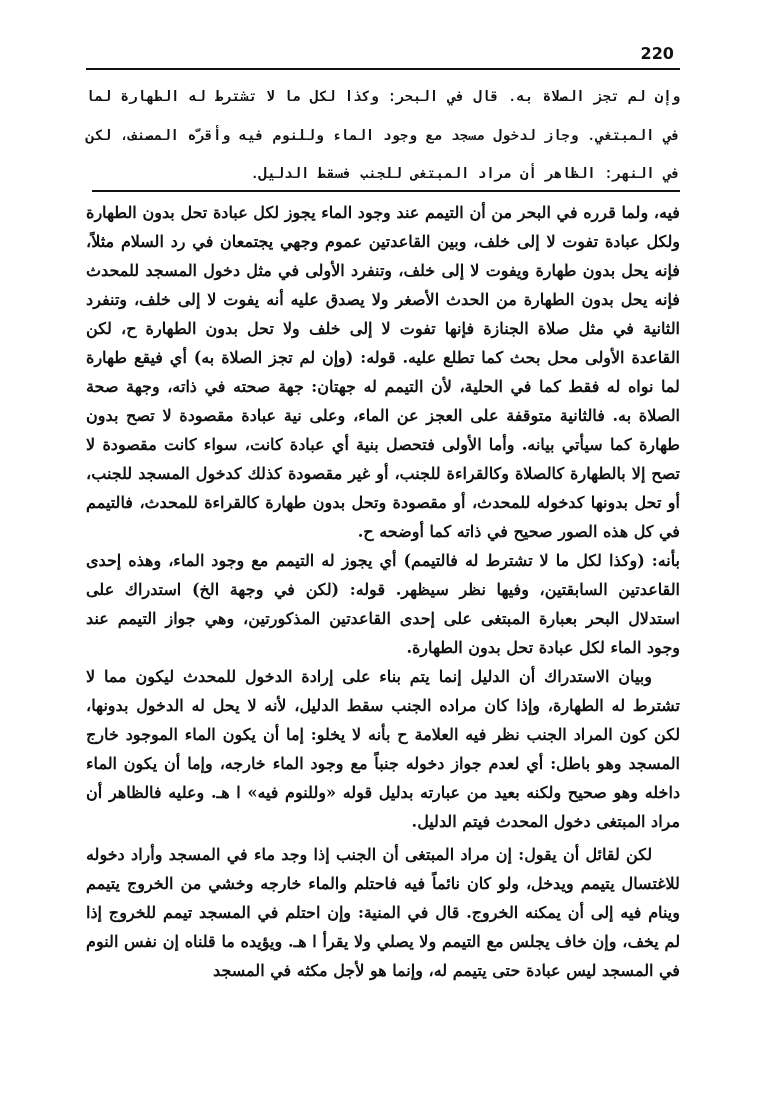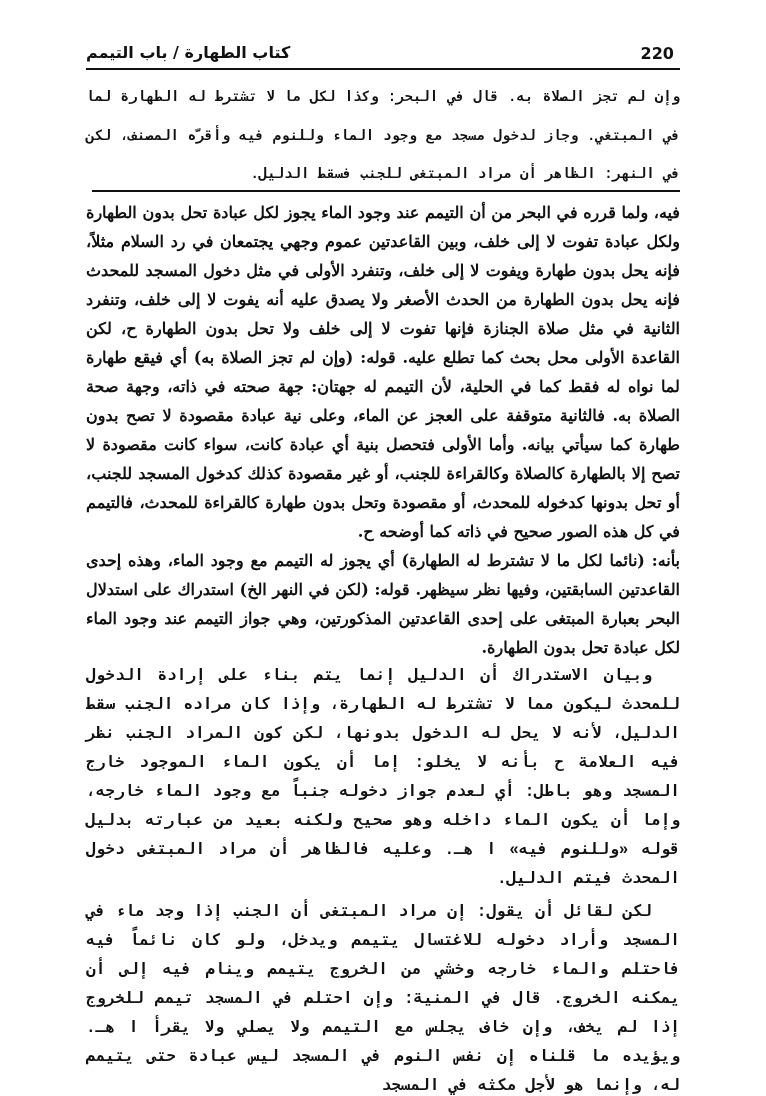--- a/index.html
+++ b/index.html
@@ -17,38 +17,37 @@
     direction: rtl; text-align: justify; text-align-last: right;
     font-family: Liberation Mono, monospace; font-size: 14px; line-height: 38.5px; font-weight: bold;
   }
   .matn-rule { position: absolute; left: 92px; top: 190px; width: 588px; height: 2px; background: #111; }
   .sharh {
     position: absolute; left: 86px; top: 198px; width: 594px;
     direction: rtl;
     font-family: "DejaVu Serif", serif; font-size: 16px; line-height: 29px; font-weight: bold;
   }
   .sharh p { margin: 0; text-align: justify; text-align-last: right; }
-  .sharh p.indent { text-indent: 28px; font-family: Liberation Mono, monospace; }
+  .sharh p.indent { text-indent: 28px; }
   .sharh p.gap { margin-top: 4px; }
   .q { font-weight: 900; }
 </style>
 </head>
 <body>
 
 <div class="page">
 
   <div class="running-head">
     <span class="page-number">220</span>
-    <span class="chapter-title">كتاب الطهارة / باب التيمم</span>
   </div>
   <div class="head-rule"></div>
 
   <div class="matn">وإن لم تجز الصلاة به. قال في البحر: وكذا لكل ما لا تشترط له الطهارة لما في المبتغي. وجاز لدخول مسجد مع وجود الماء وللنوم فيه وأقرّه المصنف، لكن في النهر: الظاهر أن مراد المبتغى للجنب فسقط الدليل.</div>
   <div class="matn-rule"></div>
 
   <div class="sharh">
     <p><span>فيه، ولما قرره في البحر من أن التيمم عند وجود الماء يجوز لكل عبادة تحل بدون الطهارة ولكل عبادة تفوت لا إلى خلف، وبين القاعدتين عموم وجهي يجتمعان في رد السلام مثلاً، فإنه يحل بدون طهارة ويفوت لا إلى خلف، وتنفرد الأولى في مثل دخول المسجد للمحدث فإنه يحل بدون الطهارة من الحدث الأصغر ولا يصدق عليه أنه يفوت لا إلى خلف، وتنفرد الثانية في مثل صلاة الجنازة فإنها تفوت لا إلى خلف ولا تحل بدون الطهارة ح، لكن القاعدة الأولى محل بحث كما تطلع عليه. قوله: </span><span class="q">(وإن لم تجز الصلاة به)</span><span> أي فيقع طهارة لما نواه له فقط كما في الحلية، لأن التيمم له جهتان: جهة صحته في ذاته، وجهة صحة الصلاة به. فالثانية متوقفة على العجز عن الماء، وعلى نية عبادة مقصودة لا تصح بدون طهارة كما سيأتي بيانه. وأما الأولى فتحصل بنية أي عبادة كانت، سواء كانت مقصودة لا تصح إلا بالطهارة كالصلاة وكالقراءة للجنب، أو غير مقصودة كذلك كدخول المسجد للجنب، أو تحل بدونها كدخوله للمحدث، أو مقصودة وتحل بدون طهارة كالقراءة للمحدث، فالتيمم في كل هذه الصور صحيح في ذاته كما أوضحه ح.</span></p>
-    <p><span>بأنه: </span><span class="q">(نائما لكل ما لا تشترط له الطهارة)</span><span> أي يجوز له التيمم مع وجود الماء، وهذه إحدى القاعدتين السابقتين، وفيها نظر سيظهر. قوله: </span><span class="q">(لكن في النهر الخ)</span><span> استدراك على استدلال البحر بعبارة المبتغى على إحدى القاعدتين المذكورتين، وهي جواز التيمم عند وجود الماء لكل عبادة تحل بدون الطهارة.</span></p>
+    <p><span>بأنه: </span><span class="q">(وكذا لكل ما لا تشترط له فالتيمم)</span><span> أي يجوز له التيمم مع وجود الماء، وهذه إحدى القاعدتين السابقتين، وفيها نظر سيظهر. قوله: </span><span class="q">(لكن في وجهة الخ)</span><span> استدراك على استدلال البحر بعبارة المبتغى على إحدى القاعدتين المذكورتين، وهي جواز التيمم عند وجود الماء لكل عبادة تحل بدون الطهارة.</span></p>
     <p class="indent"><span>وبيان الاستدراك أن الدليل إنما يتم بناء على إرادة الدخول للمحدث ليكون مما لا تشترط له الطهارة، وإذا كان مراده الجنب سقط الدليل، لأنه لا يحل له الدخول بدونها، لكن كون المراد الجنب نظر فيه العلامة ح بأنه لا يخلو: إما أن يكون الماء الموجود خارج المسجد وهو باطل: أي لعدم جواز دخوله جنباً مع وجود الماء خارجه، وإما أن يكون الماء داخله وهو صحيح ولكنه بعيد من عبارته بدليل قوله «وللنوم فيه» ا هـ. وعليه فالظاهر أن مراد المبتغى دخول المحدث فيتم الدليل.</span></p>
     <p class="indent gap"><span>لكن لقائل أن يقول: إن مراد المبتغى أن الجنب إذا وجد ماء في المسجد وأراد دخوله للاغتسال يتيمم ويدخل، ولو كان نائماً فيه فاحتلم والماء خارجه وخشي من الخروج يتيمم وينام فيه إلى أن يمكنه الخروج. قال في المنية: وإن احتلم في المسجد تيمم للخروج إذا لم يخف، وإن خاف يجلس مع التيمم ولا يصلي ولا يقرأ ا هـ. ويؤيده ما قلناه إن نفس النوم في المسجد ليس عبادة حتى يتيمم له، وإنما هو لأجل مكثه في المسجد</span></p>
   </div>
 
 </div>
 
 </body></html>

